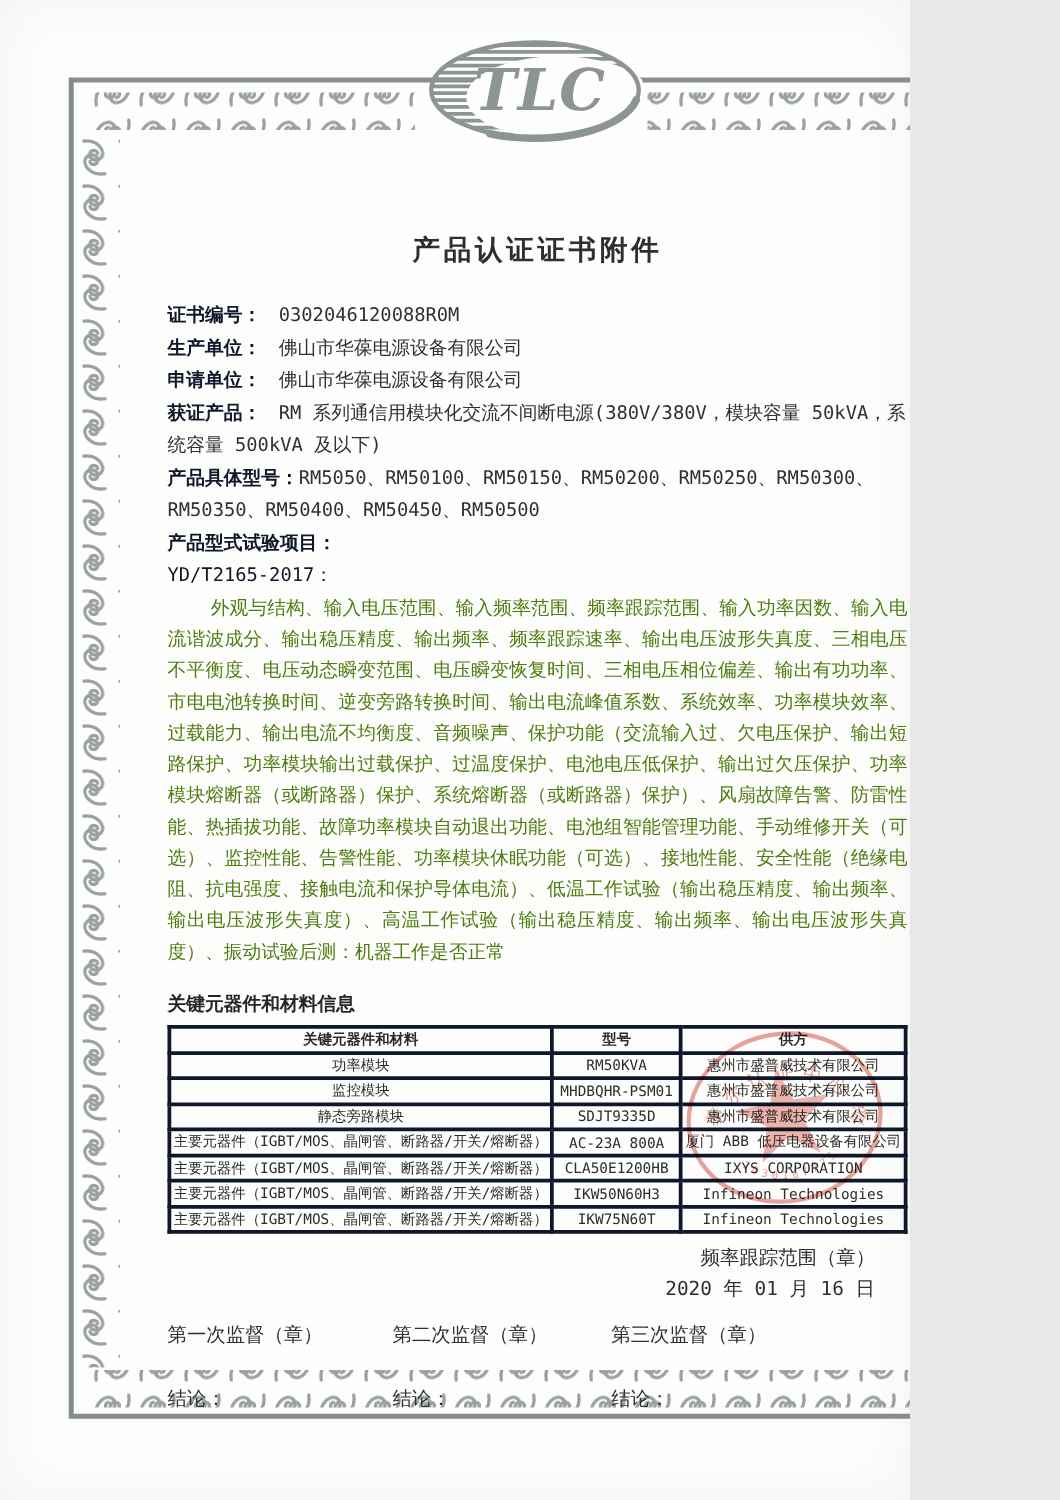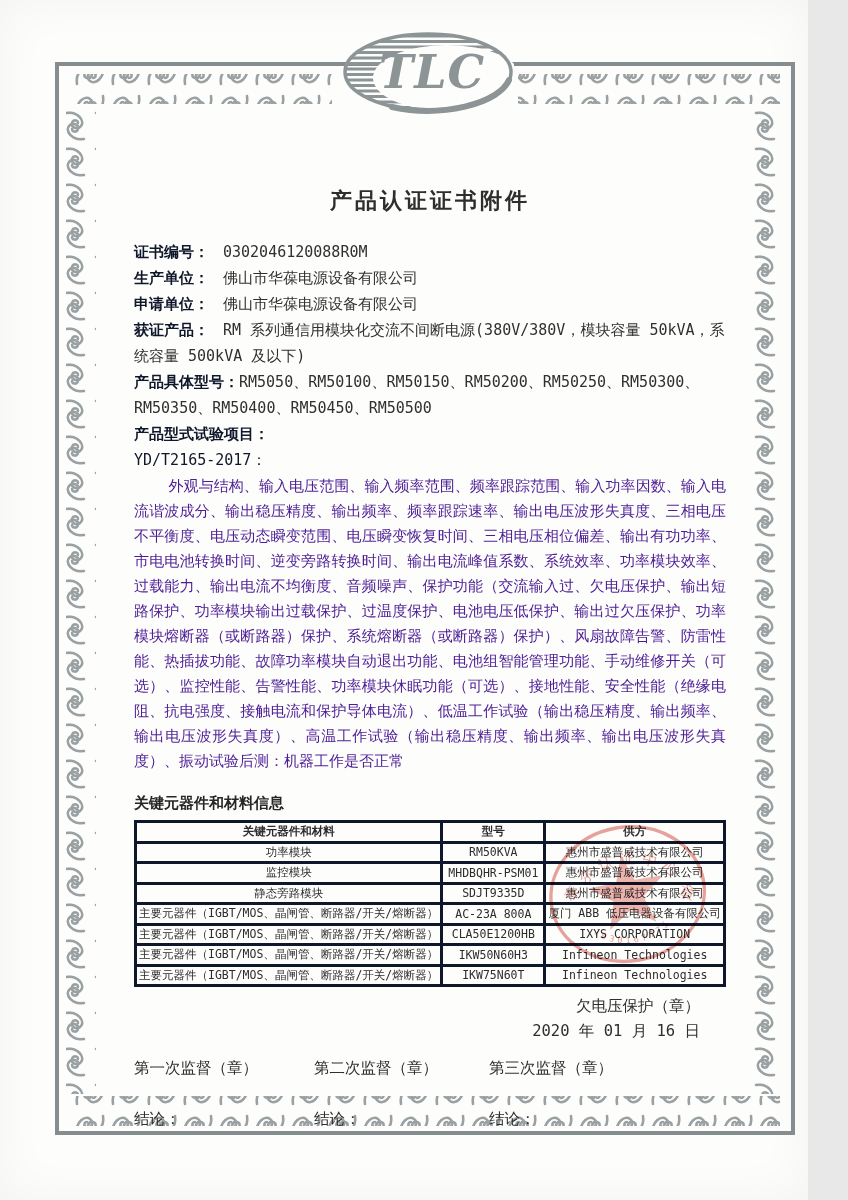--- a/index.html
+++ b/index.html
@@ -1,35 +1,35 @@
 <!DOCTYPE html>
 <html><head>
 <meta charset="utf-8">
 <style>
   html,body{margin:0;padding:0;background:#e8e8e8;}
   .page{
-    position:relative;width:808px;height:1200px;background:#fdfdfc;
+    position:relative;width:728px;height:1200px;background:#fdfdfc;
     font-family:"DejaVu Sans",sans-serif;color:#333;overflow:hidden;
     box-shadow:inset 0 0 50px rgba(0,0,0,0.045);
   }
   .frame-svg{position:absolute;left:0;top:0;pointer-events:none;}
   .logo{position:absolute;left:342px;top:30px;width:172px;height:84px;}
   .content{position:absolute;left:134px;top:186px;width:592px;}
   .title{
     font-size:22px;font-weight:bold;text-align:center;letter-spacing:3px;
     color:#2e2e2e;margin:0 0 23px 0;line-height:30px;
   }
   .field{margin:0;font-size:15px;line-height:26px;color:#303030;}
   .field .label{font-weight:bold;color:#0f172a;}
   .field .label.gap{margin-right:14px;}
   .mono{font-family:"DejaVu Sans Mono","DejaVu Sans",sans-serif;}
   .mono-label{font-weight:500 !important;font-family:"DejaVu Sans Mono","DejaVu Sans",sans-serif;}
   .para{
     margin:1px 0 16px 0;font-size:15px;line-height:25px;text-align:justify;
-    text-indent:2.3em;color:#4c1d95;
+    text-indent:2.3em;color:#4d7c0f;
     font-family:"DejaVu Sans Mono","DejaVu Sans",sans-serif;
   }
   .keyhead{margin:2px 0 0 0;font-size:15px;font-weight:bold;line-height:27px;color:#262626;}
   table.comp{
     border-collapse:collapse;width:592px;margin-top:3px;
     font-size:11.5px;color:#2c2c2c;
     font-family:"DejaVu Sans Mono","DejaVu Sans",sans-serif;
   }
   table.comp th,table.comp td{
     border:3px solid #0f172a;text-align:center;padding:1px 2px;height:15.5px;
@@ -187,21 +187,21 @@
         </tr>
         <tr>
           <td>主要元器件（IGBT/MOS、晶闸管、断路器/开关/熔断器）</td>
           <td>IKW75N60T</td>
           <td>Infineon Technologies</td>
         </tr>
       </tbody>
     </table>
 
     <div class="issuer">
-      <div>欠电压保护（章）</div>
+      <div>频率跟踪范围（章）</div>
       <div>2020 年 01 月 16 日</div>
     </div>
 
     <div class="sup-row">
       <span class="s1">第一次监督（章）</span><span class="s2">第二次监督（章）</span><span class="s3">第三次监督（章）</span>
     </div>
     <div class="con-row sup-row">
       <span class="s1">结论：</span><span class="s2">结论：</span><span class="s3">结论：</span>
     </div>
   </div>

